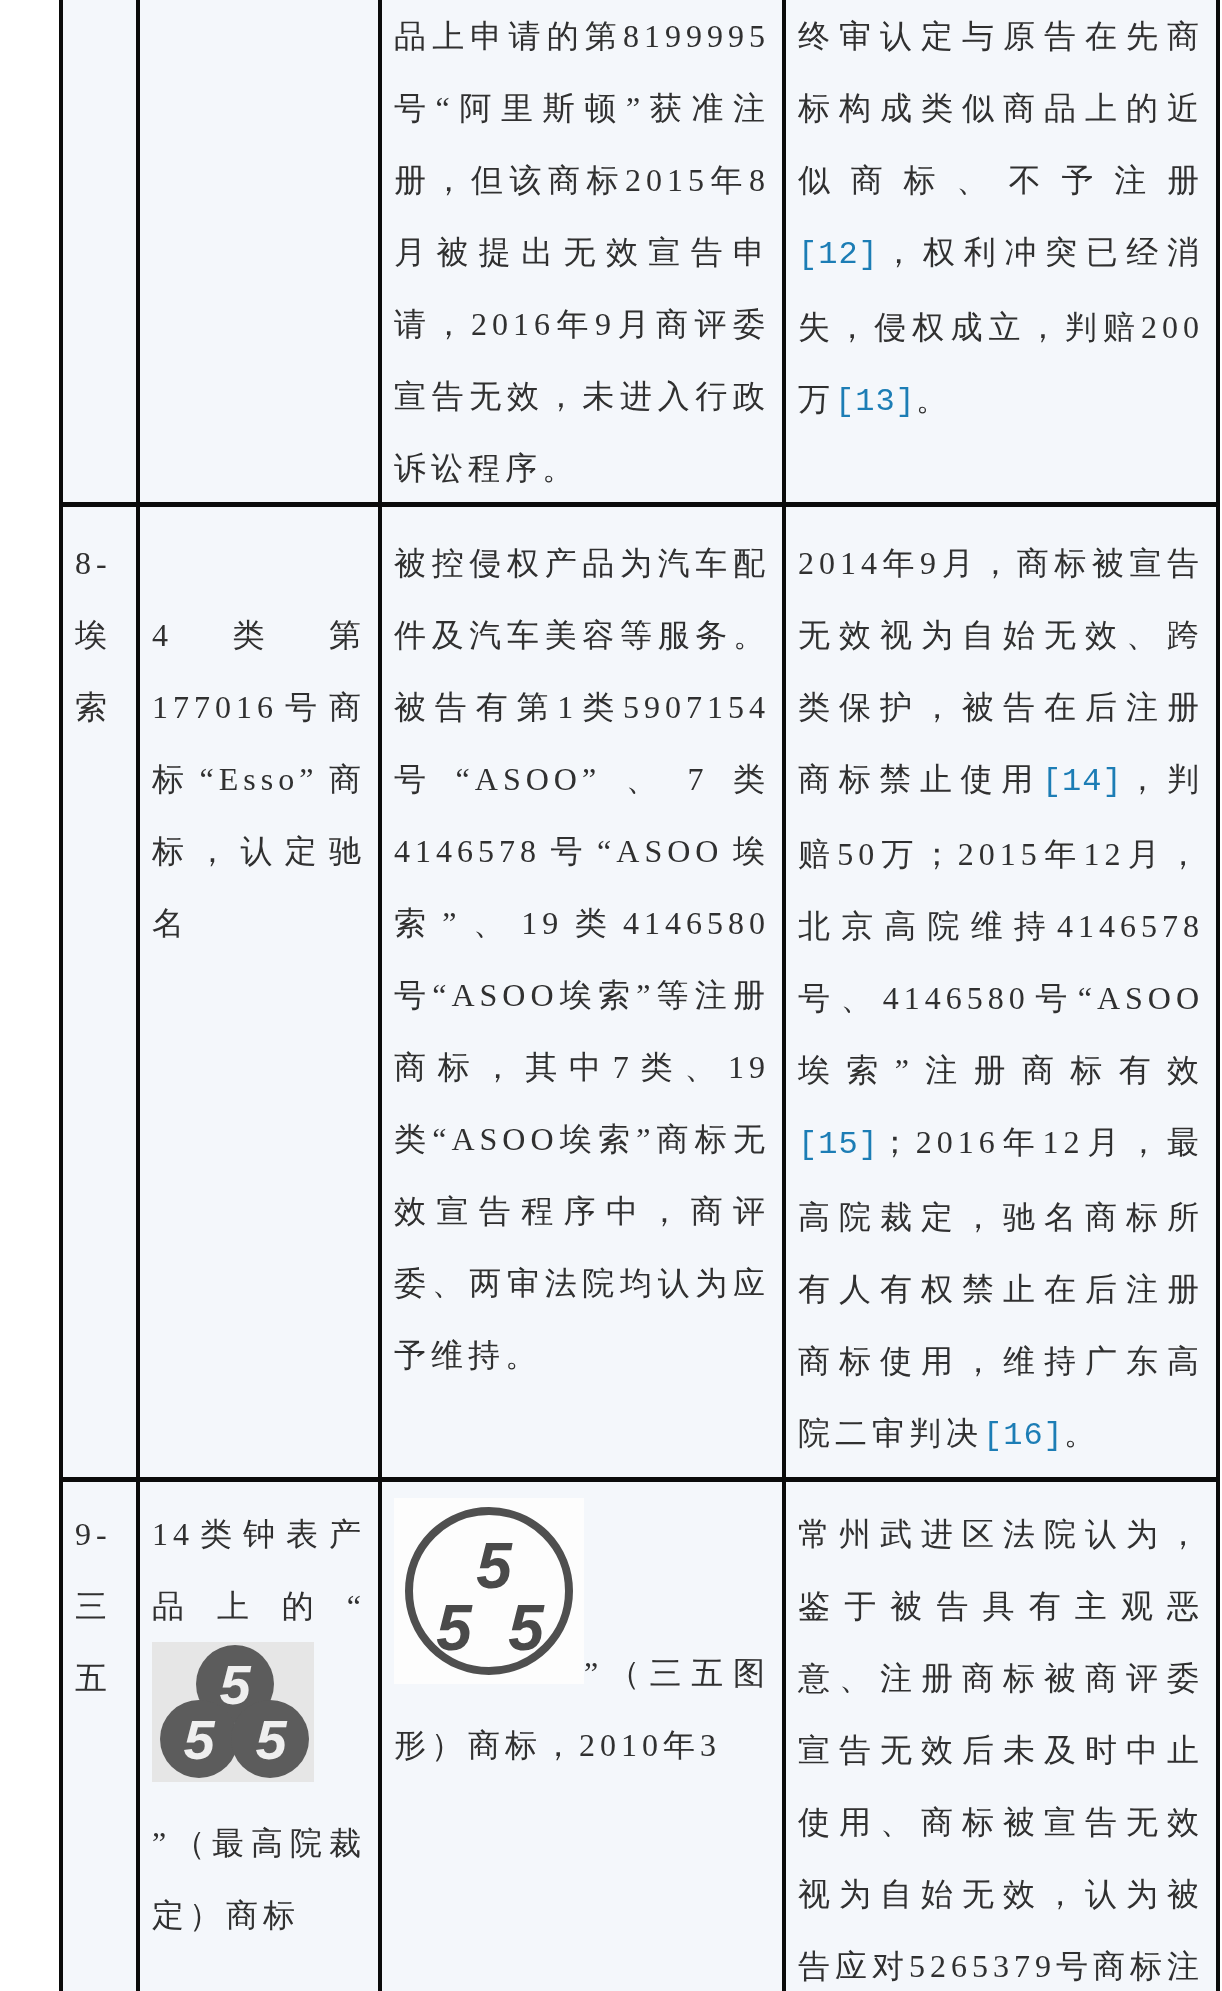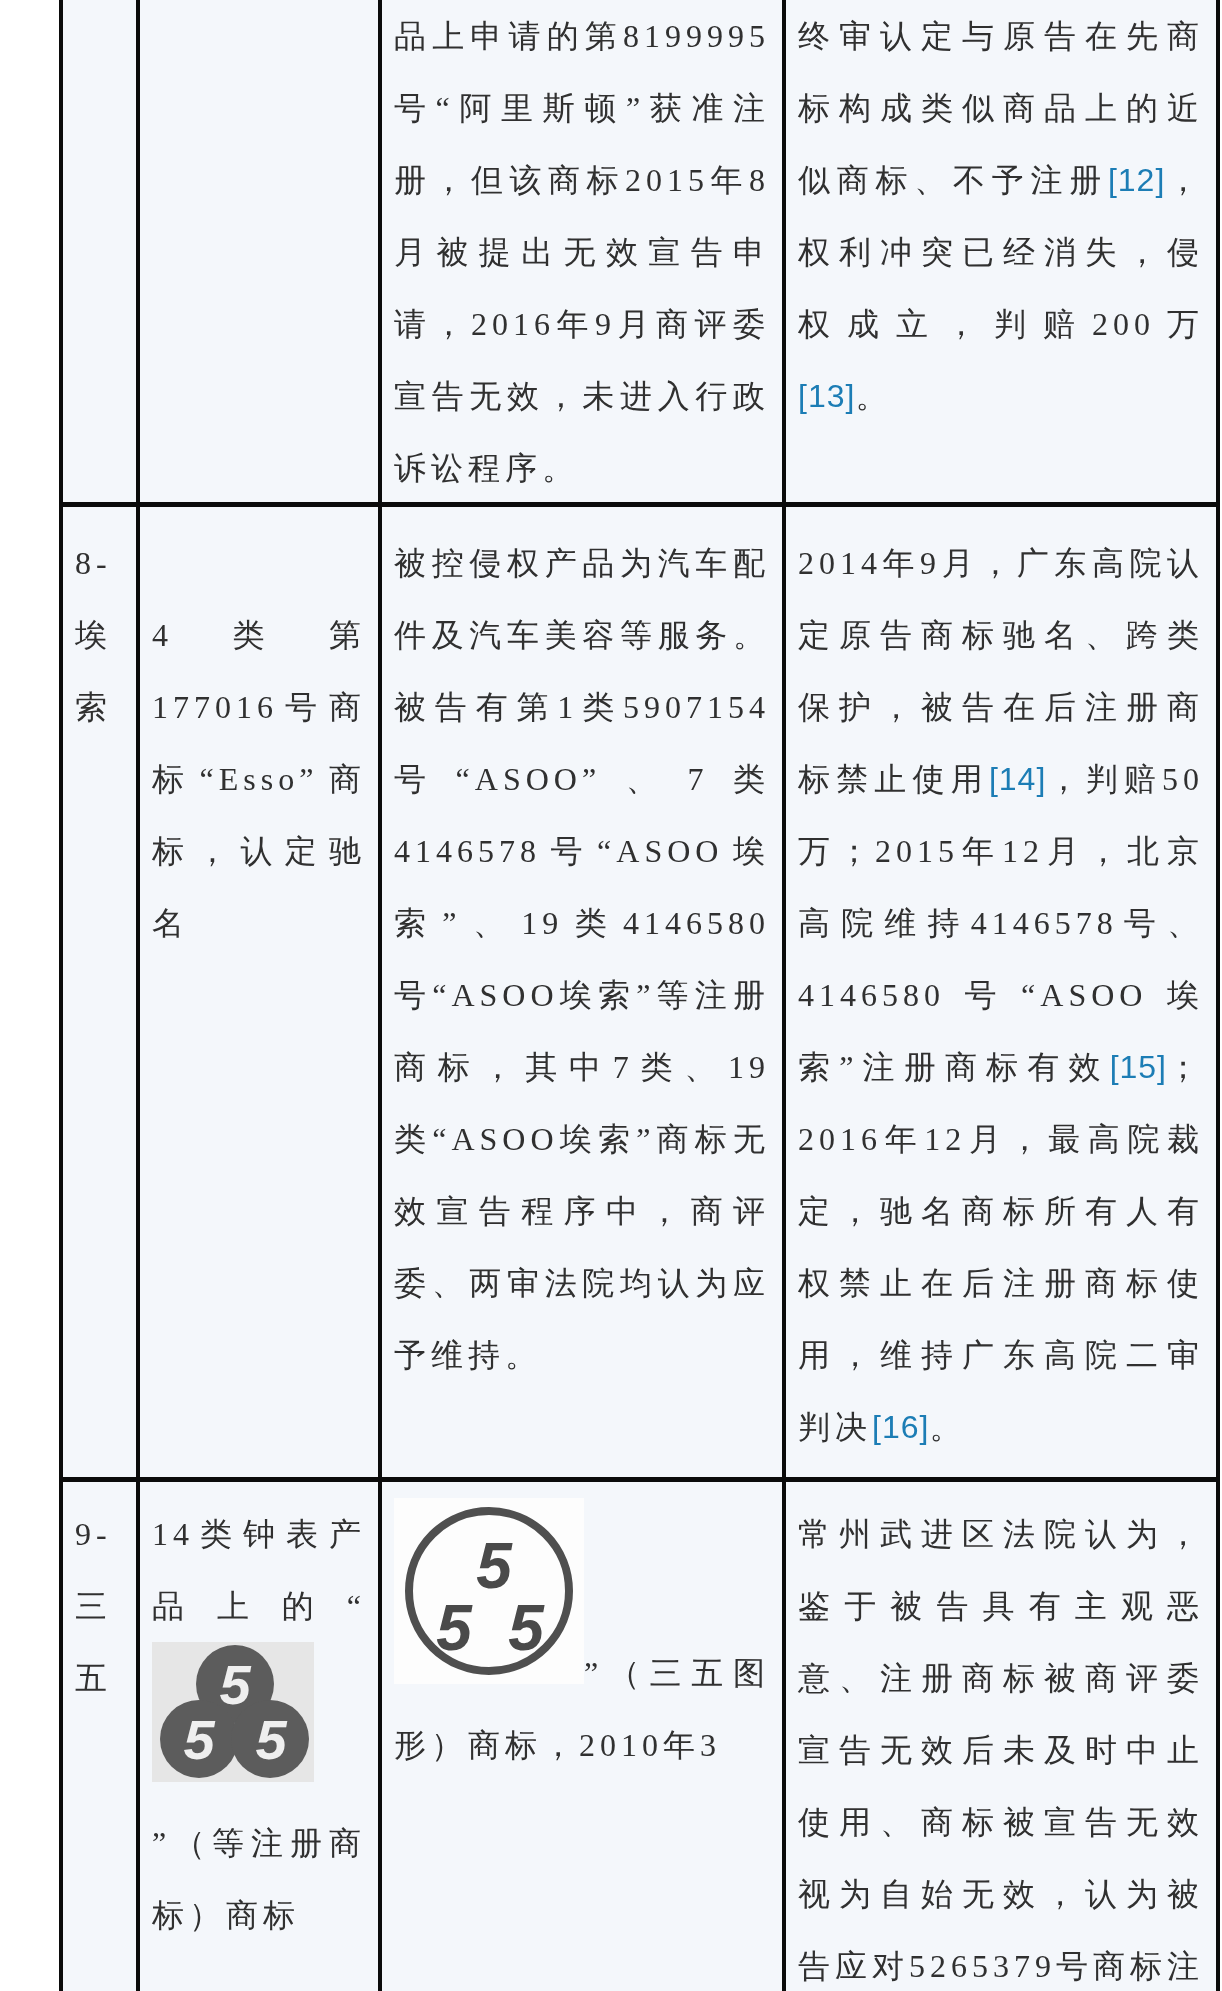--- a/index.html
+++ b/index.html
@@ -40,21 +40,21 @@
   }
   .cell:last-child{border-right:none;}
   .col-label{width:77px;}
   .col-trademark{width:242px;}
   .col-defendant{width:404px;}
   .col-ruling{width:430px;}
   .row-1 .cell{padding-top:20px;}
   .row-2 .cell{padding-top:16px;}
   .ref-link{
     color:var(--link-color);
-    font-family:Liberation Sans, sans-serif;
+    font-family:Liberation Mono, monospace;
     letter-spacing:1px;
     cursor:pointer;
   }
   .inline-logo{display:inline-block;line-height:normal;letter-spacing:0;}
   .inline-logo svg{display:inline-block;vertical-align:baseline;}
   .logo-digit{
     font-family:"Liberation Sans","DejaVu Sans",sans-serif;
     font-weight:bold;font-style:italic;letter-spacing:0;
   }
 </style>
@@ -82,40 +82,40 @@
     <div class="cell col-label">
       <div>8-埃索</div>
     </div>
     <div class="cell col-trademark">
       <div><br><span>4类第177016号商标“Esso”商标，认定驰名</span></div>
     </div>
     <div class="cell col-defendant">
       <div><span>被控侵权产品为汽车配件及汽车美容等服务。被告有第1类5907154号“ASOO”、7类4146578号“ASOO埃索”、19类4146580号“ASOO埃索”等注册商标，其中7类、19类“ASOO埃索”商标无效宣告程序中，商评委、两审法院均认为应予维持。</span></div>
     </div>
     <div class="cell col-ruling">
-      <div><span>2014年9月，广东高院认定原告商标驰名、跨类保护，被告在后注册商标禁止使用</span><span class="ref-link">[14]</span><span>，判赔50万；2015年12月，北京高院维持4146578号、4146580号“ASOO埃索”注册商标有效</span><span class="ref-link">[15]</span><span>；2016年12月，最高院裁定，驰名商标所有人有权禁止在后注册商标使用，维持广东高院二审判决</span><span class="ref-link">[16]</span><span>。</span></div>
+      <div><span>2014年9月，商标被宣告无效视为自始无效、跨类保护，被告在后注册商标禁止使用</span><span class="ref-link">[14]</span><span>，判赔50万；2015年12月，北京高院维持4146578号、4146580号“ASOO埃索”注册商标有效</span><span class="ref-link">[15]</span><span>；2016年12月，最高院裁定，驰名商标所有人有权禁止在后注册商标使用，维持广东高院二审判决</span><span class="ref-link">[16]</span><span>。</span></div>
     </div>
   </div>
 
   <div class="row row-2">
     <div class="cell col-label">
       <div>9-三五</div>
     </div>
     <div class="cell col-trademark">
       <div><span>14类钟表产品上的“</span><span class="inline-logo">
   <svg viewBox="0 0 162 140" width="162" height="140" xmlns="http://www.w3.org/2000/svg">
     <rect x="0" y="0" width="162" height="140" fill="#e6e6e6"></rect>
     <circle cx="83" cy="42" r="39" fill="#5c5c5c"></circle>
     <circle cx="47" cy="97" r="39" fill="#5c5c5c"></circle>
     <circle cx="118" cy="97" r="39" fill="#5c5c5c"></circle>
     <text class="logo-digit" x="83" y="62" font-size="56" fill="#efefef" text-anchor="middle">5</text>
     <text class="logo-digit" x="47" y="117" font-size="56" fill="#efefef" text-anchor="middle">5</text>
     <text class="logo-digit" x="119" y="117" font-size="56" fill="#efefef" text-anchor="middle">5</text>
   </svg>
-</span><span>”（等注册商标）商标</span></div>
+</span><span>”（最高院裁定）商标</span></div>
     </div>
     <div class="cell col-defendant">
       <div><span class="inline-logo">
   <svg viewBox="0 0 190 186" width="190" height="186" xmlns="http://www.w3.org/2000/svg">
     <rect x="0" y="0" width="190" height="186" fill="#fdfdfd"></rect>
     <circle cx="95" cy="93" r="80" fill="none" stroke="#4f4f4f" stroke-width="8"></circle>
     <text class="logo-digit" x="100" y="90" font-size="64" fill="#4a4a4a" text-anchor="middle">5</text>
     <text class="logo-digit" x="60" y="152" font-size="64" fill="#4a4a4a" text-anchor="middle">5</text>
     <text class="logo-digit" x="132" y="152" font-size="64" fill="#4a4a4a" text-anchor="middle">5</text>
   </svg>

